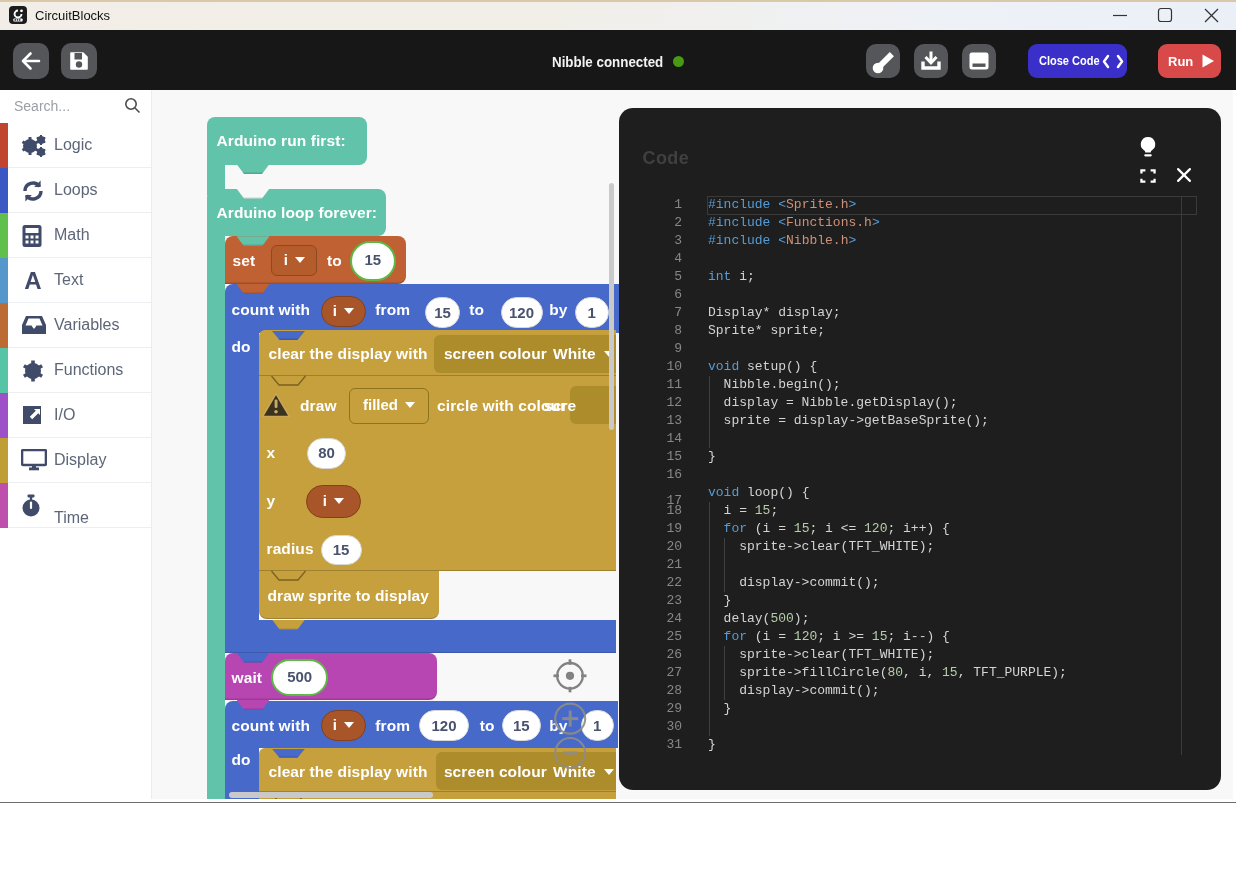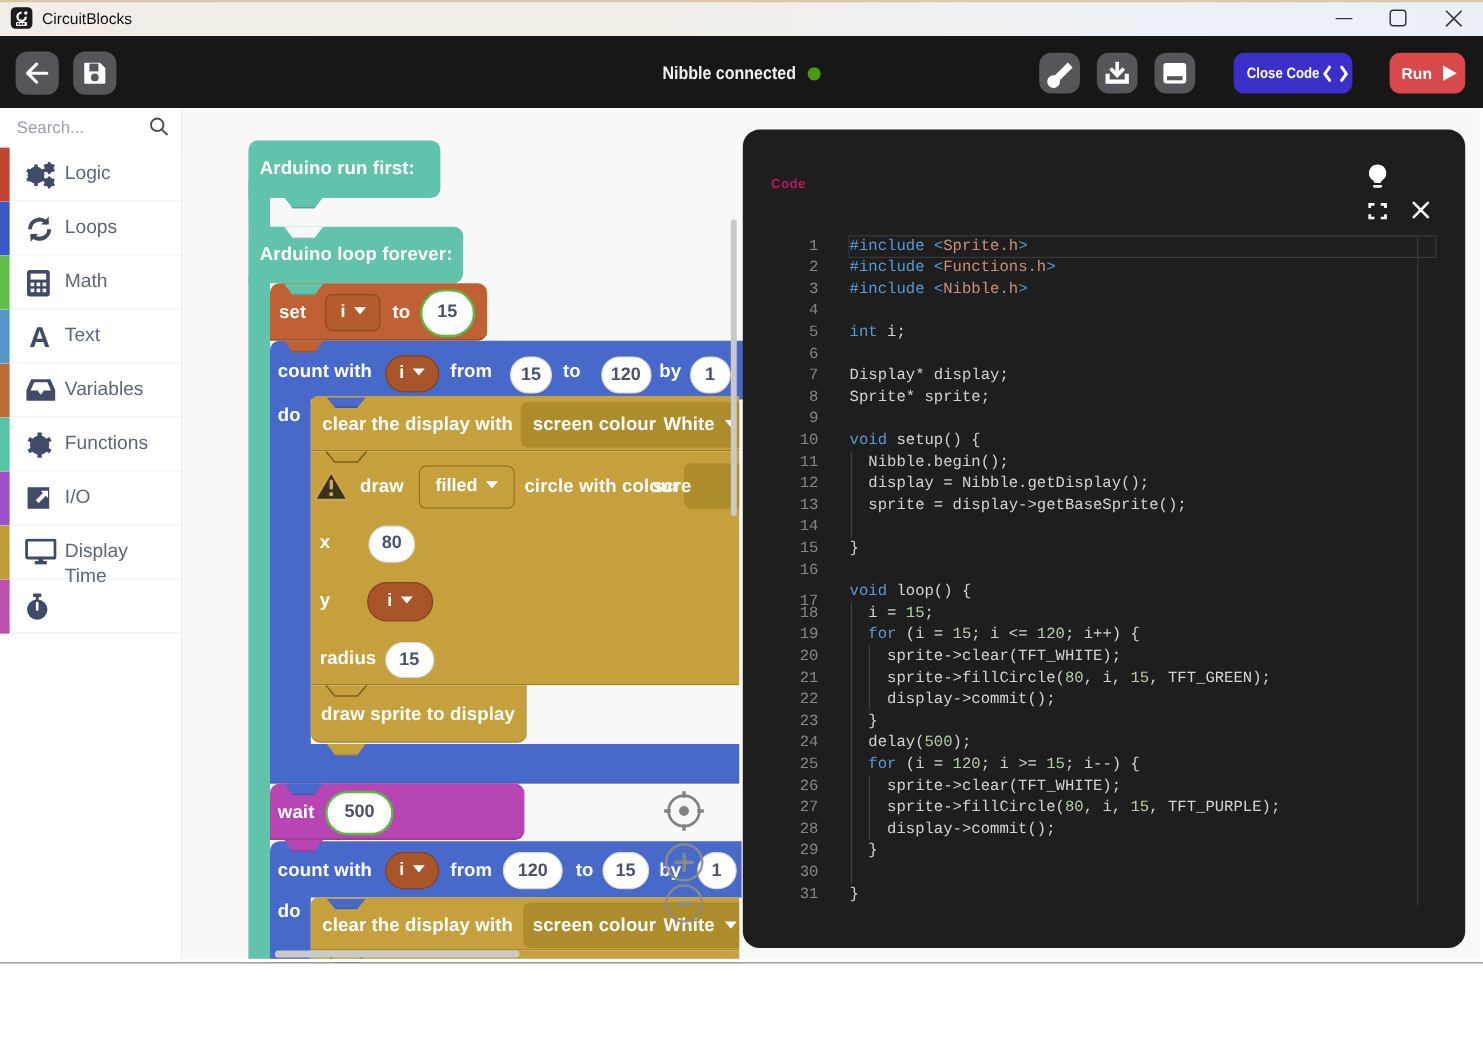--- a/index.html
+++ b/index.html
@@ -181,21 +181,21 @@
       </svg></div>
 <div class="catlabel" style="top:450.5px;">Display</div>
 <div class="abs" style="left:0;top:482.5px;width:152px;height:45px;border-bottom:1px solid #eceef1;background:#fff;"></div>
 <div class="abs" style="left:0;top:482.5px;width:8px;height:45px;background:#bf4fad;"></div>
 <div class="abs" style="left:21px;top:493.5px;width:26px;height:24px;"><svg width="20" height="24" viewBox="0 0 20 24">
         <circle cx="10" cy="14" r="8.5" fill="#404b69"></circle>
         <rect x="6.5" y="0.5" width="7" height="3" rx="1" fill="#404b69"></rect>
         <rect x="8.8" y="3" width="2.4" height="3" fill="#404b69"></rect>
         <path d="M10 14 V8.5" stroke="#fff" stroke-width="2.2" stroke-linecap="round"></path>
       </svg></div>
-<div class="catlabel" style="top:472px;text-align:center;">Time</div>
+<div class="catlabel" style="top:509px;text-align:center;">Time</div>
 <div class="abs" style="left:151px;top:90px;width:1px;height:712px;background:#ececec;"></div>
 <div class="abs" style="left:224.9px;top:236px;width:394px;height:566px;background:#f8f8f8;"></div>
 <div class="abs" style="left:224.9px;top:164.4px;width:159.1px;height:24.6px;background:#f8f8f8;"></div>
 <div class="abs" style="left:206.6px;top:116.5px;width:160px;height:48px;background:#62c3ab;border-radius:8px;border-radius:8px 8px 8px 0;"></div>
 <div class="btext" style="left:216.5px;top:132.5px;font-size:15.5px;">Arduino run first:</div>
 <div class="tab" style="left:236.5px;top:164px;width:33px;height:10px;background:#62c3ab;box-shadow:inset 0 -1.5px 0 rgba(0,0,0,0.15);"></div>
 <div class="abs" style="left:206.6px;top:150px;width:18.3px;height:45px;background:#62c3ab;border-radius:0px;"></div>
 <div class="abs" style="left:206.6px;top:188.6px;width:179.4px;height:47.6px;background:#62c3ab;border-radius:8px;border-radius:8px 8px 8px 0;"></div>
 <div class="tab" style="left:236.5px;top:188.6px;width:33px;height:10px;background:#f8f8f8;box-shadow:inset 0 -1.5px 0 rgba(0,0,0,0.15);"></div>
 <div class="btext" style="left:216.5px;top:204.8px;font-size:15.5px;">Arduino loop forever:</div>
@@ -291,21 +291,21 @@
 <circle cx="22.2" cy="64.6" r="15"></circle>
         <line x1="14.2" y1="64.6" x2="30.2" y2="64.6" stroke-width="3"></line>
         <line x1="22.2" y1="56.6" x2="22.2" y2="72.6" stroke-width="3"></line>
 <circle cx="22.2" cy="99" r="15"></circle>
         <line x1="14.8" y1="99" x2="29.6" y2="99" stroke-width="3.2"></line>
 </g>
 </svg>
 <div class="abs" style="left:608.7px;top:183px;width:5.5px;height:247px;background:#c9c9c9;border-radius:3px;"></div>
 <div class="abs" style="left:229px;top:792px;width:204px;height:6px;background:#c9c9c9;border-radius:3px;"></div>
 <div class="abs" style="left:619px;top:108px;width:602px;height:682px;background:#1e1e1e;border-radius:14px;"></div>
-<div class="abs" style="left:642.5px;top:147.5px;font-size:11px;font-weight:bold;color:#be185d;letter-spacing:0.4px;">Code</div>
+<div class="abs" style="left:642.5px;top:147.5px;font-size:18px;font-weight:bold;color:#404040;letter-spacing:0.4px;">Code</div>
 <svg class="abs" style="left:1138px;top:136px;" width="20" height="25" viewBox="0 0 20 25">
       <path d="M10 1 a7.2 7.2 0 0 1 4 13.2 c-1 0.7 -1.2 1.4 -1.3 2.3 h-5.4 c-0.1 -0.9 -0.3 -1.6 -1.3 -2.3 A7.2 7.2 0 0 1 10 1 z" fill="#fff"></path>
       <rect x="6.2" y="18.2" width="7.6" height="2.2" rx="1.1" fill="#fff"></rect>
     </svg>
 <svg class="abs" style="left:1140px;top:169px;" width="16" height="14" viewBox="0 0 18 16">
       <g stroke="#fff" stroke-width="2.6" fill="none">
         <path d="M1.5 5 V1.5 H6"></path>
         <path d="M12 1.5 h4.5 V5"></path>
         <path d="M16.5 11 v3.5 H12"></path>
         <path d="M6 14.5 H1.5 V11"></path>
@@ -348,21 +348,20 @@
 <div class="ln" style="left:656px;top:466px;">16</div>
 <div class="ln" style="left:656px;top:492px;">17</div>
 <div class="cl" style="left:708px;top:484px;"><span class="kw">void</span> loop() {</div>
 <div class="ln" style="left:656px;top:502px;">18</div>
 <div class="cl" style="left:708px;top:502px;">  i = <span class="nm">15</span>;</div>
 <div class="ln" style="left:656px;top:520px;">19</div>
 <div class="cl" style="left:708px;top:520px;">  <span class="kw">for</span> (i = <span class="nm">15</span>; i &lt;= <span class="nm">120</span>; i++) {</div>
 <div class="ln" style="left:656px;top:538px;">20</div>
 <div class="cl" style="left:708px;top:538px;">    sprite-&gt;clear(TFT_WHITE);</div>
 <div class="ln" style="left:656px;top:556px;">21</div>
-<div class="cl" style="left:708px;top:556px;">    sprite-&gt;fillCircle(<span class="nm">80</span>, i, <span class="nm">15</span>, TFT_GREEN);</div>
 <div class="ln" style="left:656px;top:574px;">22</div>
 <div class="cl" style="left:708px;top:574px;">    display-&gt;commit();</div>
 <div class="ln" style="left:656px;top:592px;">23</div>
 <div class="cl" style="left:708px;top:592px;">  }</div>
 <div class="ln" style="left:656px;top:610px;">24</div>
 <div class="cl" style="left:708px;top:610px;">  delay(<span class="nm">500</span>);</div>
 <div class="ln" style="left:656px;top:628px;">25</div>
 <div class="cl" style="left:708px;top:628px;">  <span class="kw">for</span> (i = <span class="nm">120</span>; i &gt;= <span class="nm">15</span>; i--) {</div>
 <div class="ln" style="left:656px;top:646px;">26</div>
 <div class="cl" style="left:708px;top:646px;">    sprite-&gt;clear(TFT_WHITE);</div>

